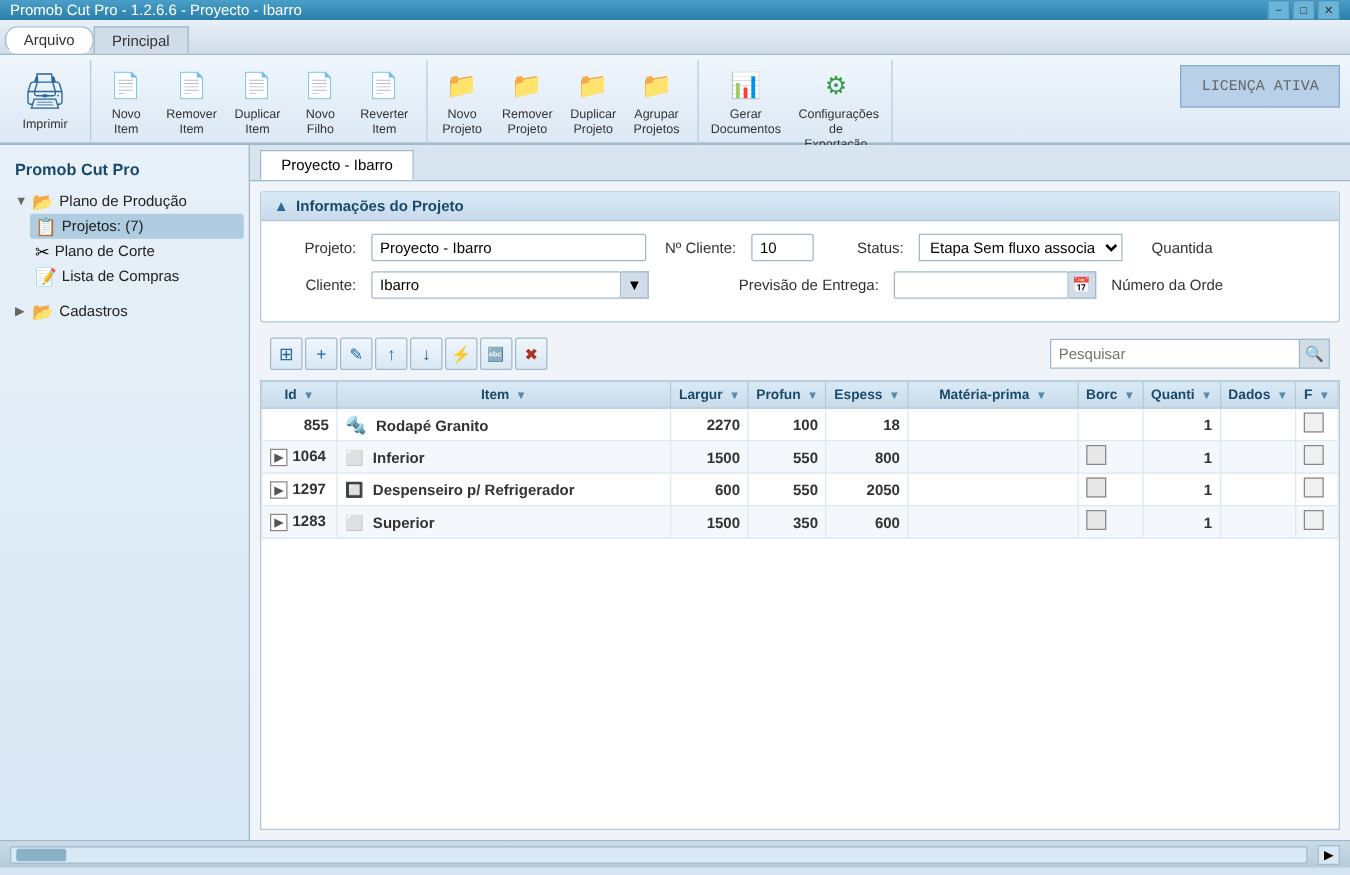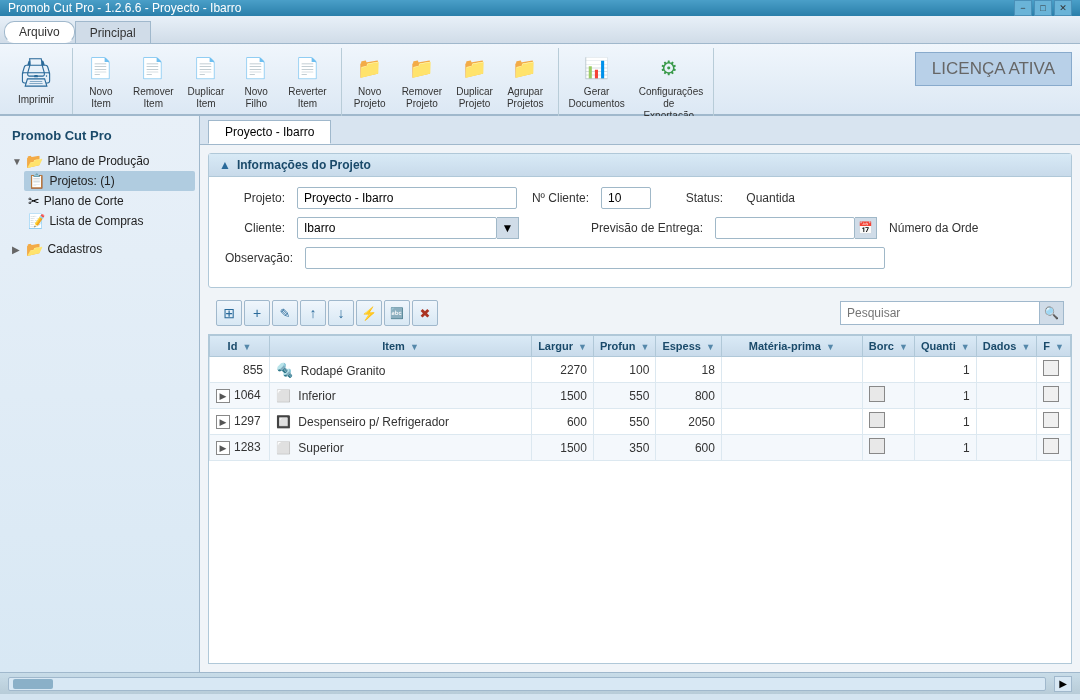--- a/index.html
+++ b/index.html
@@ -240,21 +240,21 @@
     .grid-table { width: 100%; border-collapse: collapse; padding-left: 48px; }
     .grid-header { background: linear-gradient(to bottom, #daeaf6, #c8daea); }
     .grid-th {
       padding: 4px 6px;
       border: 1px solid #b0c8d8;
       font-weight: bold; color: #1a4a6a;
       white-space: nowrap;
       font-size: 11px;
     }
     .filter-icon { font-size: 9px; color: #5588aa; margin-left: 2px; }
-    .grid-row { background: white; }
+    .grid-row { background: white; font-weight: bold; }
     .grid-row:nth-child(even) { background: #f4f8fc; }
     .grid-td {
       padding: 3px 6px;
       border: 1px solid #dce8f0;
       font-size: 12px; color: #333;
     }
     .grid-td.num { text-align: right; }
     .expand-btn {
       display: inline-flex; align-items: center; justify-content: center;
       width: 14px; height: 14px;
@@ -397,40 +397,40 @@
         <div class="btn-label">Gerar<br>Documentos</div>
       </div>
       <div class="ribbon-btn">
         <div class="btn-icon" style="font-size:20px; color:#3a9a4a;">⚙</div>
         <div class="btn-label">Configurações<br>de Exportação</div>
       </div>
     </div>
     <div class="ribbon-group-label">Produção</div>
   </div>
 
-  <div class="ribbon-status" style="margin-left:auto; margin-right:8px; align-self:flex-start; margin-top:4px; font-size:17px; background:#b8d0e8; border:1px solid #88aacc; padding:16px 16px; color:#666;">
+  <div class="ribbon-status" style="margin-left:auto; margin-right:8px; align-self:flex-start; margin-top:4px; font-size:12px; background:#b8d0e8; border:1px solid #88aacc; padding:16px 16px; color:#666;font-family:Liberation Mono, monospace;">
     LICENÇA ATIVA
   </div>
 </div>
 
 <div class="main-layout" style="height: calc(700px - 22px - 28px - 72px - 22px); display:flex;">
 
   <div class="sidebar">
     <div class="sidebar-title">Promob Cut Pro</div>
     <div class="sidebar-tree">
 
       <div class="tree-item">
         <span class="tree-expand">▼</span>
         <span class="tree-icon">📂</span>
         <span class="tree-label">Plano de Produção</span>
       </div>
       <div class="tree-children">
         <div class="tree-item selected">
           <span class="tree-icon">📋</span>
-          <span class="tree-label">Projetos: (1)</span>
+          <span class="tree-label">Projetos: (7)</span>
         </div>
         <div class="tree-item">
           <span class="tree-icon">✂</span>
           <span class="tree-label">Plano de Corte</span>
         </div>
         <div class="tree-item">
           <span class="tree-icon">📝</span>
           <span class="tree-label">Lista de Compras</span>
         </div>
       </div>
@@ -457,41 +457,40 @@
         <span class="section-title">Informações do Projeto</span>
       </div>
       <div class="section-body">
 
         <div class="form-row">
           <span class="form-label">Projeto:</span>
           <input class="form-input form-input-wide" type="text" value="Proyecto - Ibarro" style="">
           <span class="form-label">Nº Cliente:</span>
           <input class="form-input form-input-narrow" type="text" value="10" style="">
           <span class="form-label">Status:</span>
+          <select class="form-select">
+            <option>Etapa Sem fluxo associa</option>
+          </select>
           <span class="form-label">Quantida</span>
         </div>
 
         <div class="form-row">
           <span class="form-label">Cliente:</span>
           <div style="display:flex; align-items:center;">
             <input class="form-input" style="width: 200px;" type="text" value="Ibarro">
             <div style="width:22px; height:22px; border:1px solid #a0b8c8; border-left:none; background:#d0dce8; display:flex; align-items:center; justify-content:center; cursor:pointer;">▼</div>
           </div>
           <span style="margin-left:60px;" class="form-label">Previsão de Entrega:</span>
           <div class="date-input-wrap">
             <input class="form-input" style="width: 140px;" type="text" value="">
             <div class="date-btn">📅</div>
           </div>
           <span class="form-label">Número da Orde</span>
         </div>
 
-        <div class="form-row">
-          <span class="form-label">Observação:</span>
-          <input class="form-input" style="width: 580px;" type="text" value="">
-        </div>
       </div>
     </div>
 
     <div class="toolbar">
       <div class="toolbar-btn" title="Toggle All">⊞</div>
       <div class="toolbar-btn" title="Add">+</div>
       <div class="toolbar-btn" title="Edit" style="font-size:13px;">✎</div>
       <div class="toolbar-btn" title="Move Up">↑</div>
       <div class="toolbar-btn" title="Move Down">↓</div>
       <div class="toolbar-btn" title="Filter" style="font-size:13px;">⚡</div>

